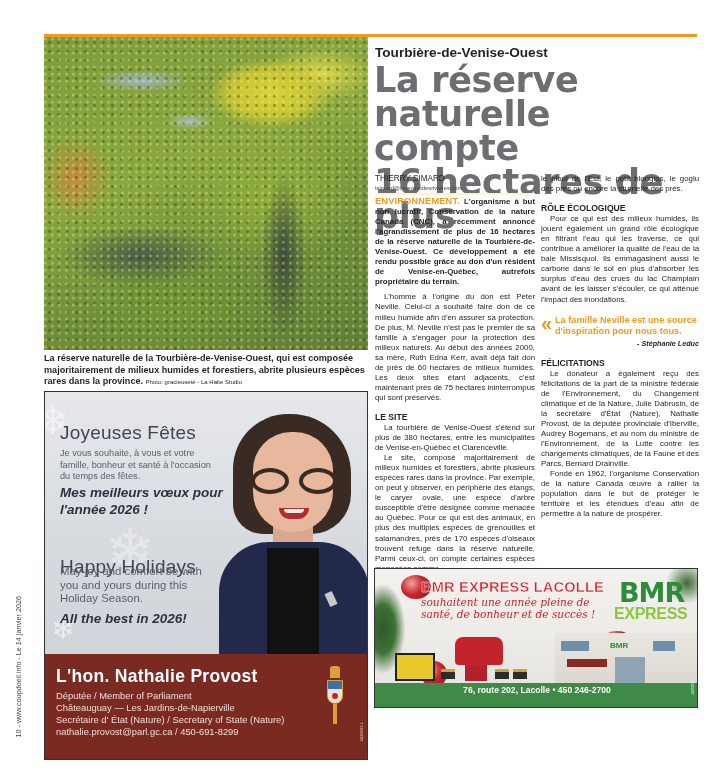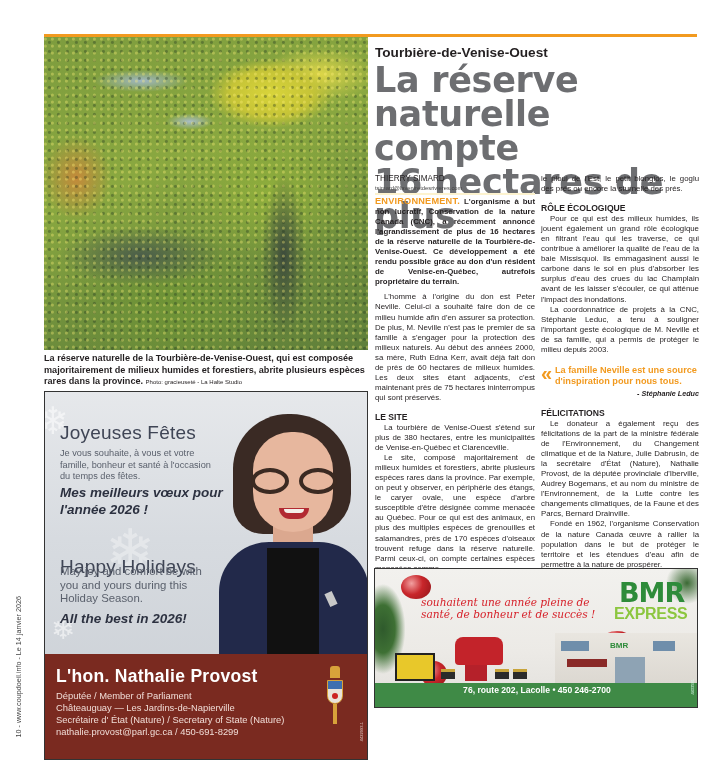--- a/index.html
+++ b/index.html
@@ -186,21 +186,20 @@
   <p style="margin-top:5px;">L'homme à l'origine du don est Peter Neville. Celui-ci a souhaité faire don de ce milieu humide afin d'en assurer sa protection. De plus, M. Neville n'est pas le premier de sa famille à s'engager pour la protection des milieux naturels. Au début des années 2000, sa mère, Ruth Edna Kerr, avait déjà fait don de près de 60 hectares de milieux humides. Les deux sites étant adjacents, c'est maintenant près de 75 hectares ininterrompus qui sont préservés.</p>
   <h3>LE SITE</h3>
   <p>La tourbière de Venise-Ouest s'étend sur plus de 380 hectares, entre les municipalités de Venise-en-Québec et Clarenceville.</p>
   <p>Le site, composé majoritairement de milieux humides et forestiers, abrite plusieurs espèces rares dans la province. Par exemple, on peut y observer, en périphérie des étangs, le caryer ovale, une espèce d'arbre susceptible d'être désignée comme menacée au Québec. Pour ce qui est des animaux, en plus des multiples espèces de grenouilles et salamandres, près de 170 espèces d'oiseaux trouvent refuge dans la réserve naturelle. Parmi ceux-ci, on compte certaines espèces menacées comme</p>
 </div>
 
 <div class="col col-b">
   <p class="noindent">le pioui de l'Est, le petit blongios, le goglu des prés ou encore la sturnelle des prés.</p>
   <h3>RÔLE ÉCOLOGIQUE</h3>
   <p>Pour ce qui est des milieux humides, ils jouent également un grand rôle écologique en filtrant l'eau qui les traverse, ce qui contribue à améliorer la qualité de l'eau de la baie Missisquoi. Ils emmagasinent aussi le carbone dans le sol en plus d'absorber les surplus d'eau des crues du lac Champlain avant de les laisser s'écouler, ce qui atténue l'impact des inondations.</p>
-  <p>La coordonnatrice de projets à la CNC, Stéphanie Leduc, a tenu à souligner l'important geste écologique de M. Neville et de sa famille, qui a permis de protéger le milieu depuis 2003.</p>
   <div class="quote">
     <span class="qmark">«</span>
     <span class="qtext">La famille Neville est une source d'inspiration pour nous tous.</span>
     <span class="qby">- Stéphanie Leduc</span>
   </div>
   <h3>FÉLICITATIONS</h3>
   <p>Le donateur a également reçu des félicitations de la part de la ministre fédérale de l'Environnement, du Changement climatique et de la Nature, Julie Dabrusin, de la secrétaire d'État (Nature), Nathalie Provost, de la députée provinciale d'Iberville, Audrey Bogemans, et au nom du ministre de l'Environnement, de la Lutte contre les changements climatiques, de la Faune et des Parcs, Bernard Drainville.</p>
   <p>Fondé en 1962, l'organisme Conservation de la nature Canada œuvre à rallier la population dans le but de protéger le territoire et les étendues d'eau afin de permettre à la nature de prospérer.</p>
 </div>
 
@@ -221,20 +220,21 @@
   </div>
   <div class="tools">
     <div class="gen"></div>
     <div class="bag"></div>
     <div class="drill"></div>
     <div class="bat" style="left:46px;"></div>
     <div class="bat" style="left:100px;"></div>
     <div class="bat" style="left:118px;"></div>
   </div>
 
+  <div class="headline-red">BMR EXPRESS LACOLLE</div>
   <div class="script">
     <div>souhaitent une année pleine de</div>
     <div>santé, de bonheur et de succès !</div>
   </div>
   <div class="logo-bmr">BMR</div>
   <div class="logo-express">EXPRESS</div>
 
   <div class="footer">
     <div>76, route 202, Lacolle  •  450 246-2700</div>
   </div>

